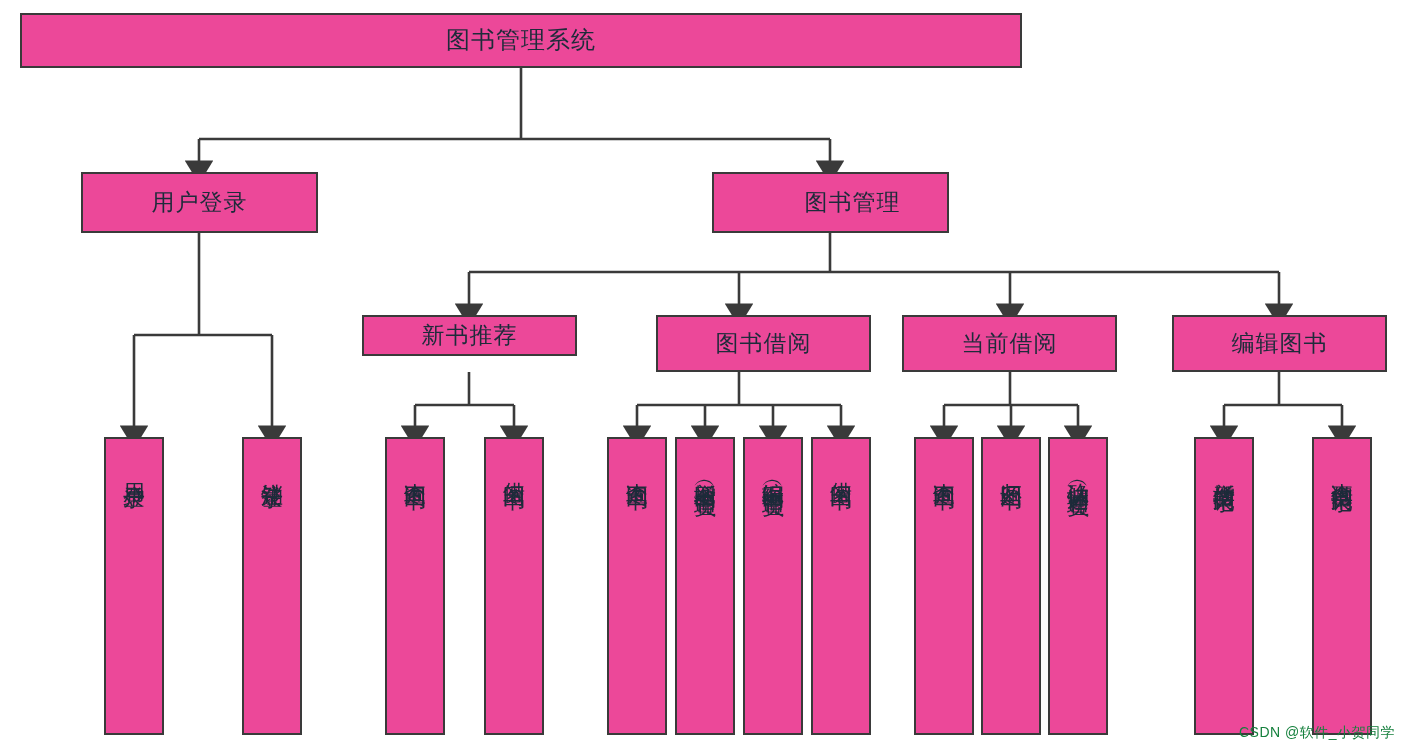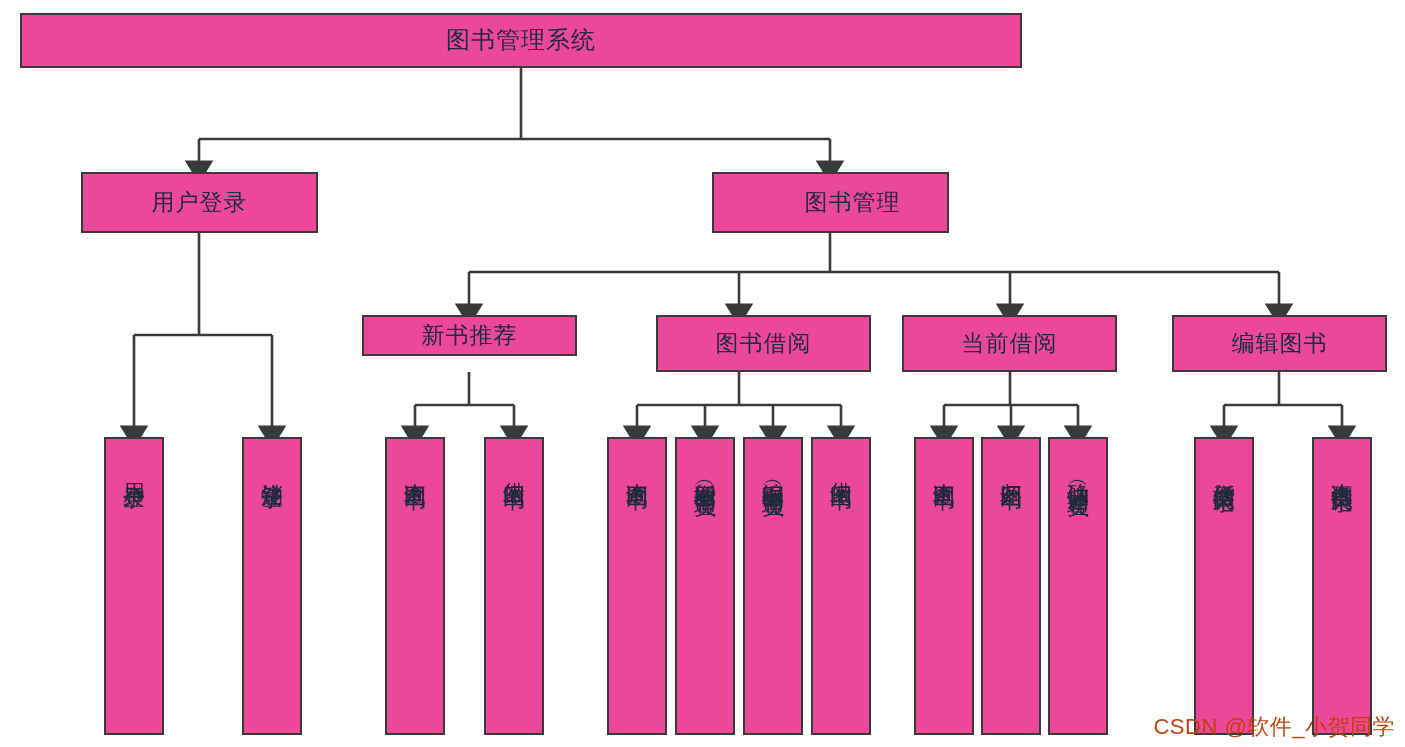--- a/index.html
+++ b/index.html
@@ -59,22 +59,22 @@
     line-height: 1.08;
     letter-spacing: 2px;
     color: #1d2b3a;
     white-space: nowrap;
   }
   
   #watermark {
     position: absolute;
     right: 10px;
     bottom: 5px;
-    font-size: 22px;
-    color: #c2410c;
+    font-size: 14px;
+    color: #15803d;
     letter-spacing: 0.5px;
     white-space: nowrap;
     user-select: none;
   }
 </style>
 </head>
 <body>
 
 <div id="canvas">
 

